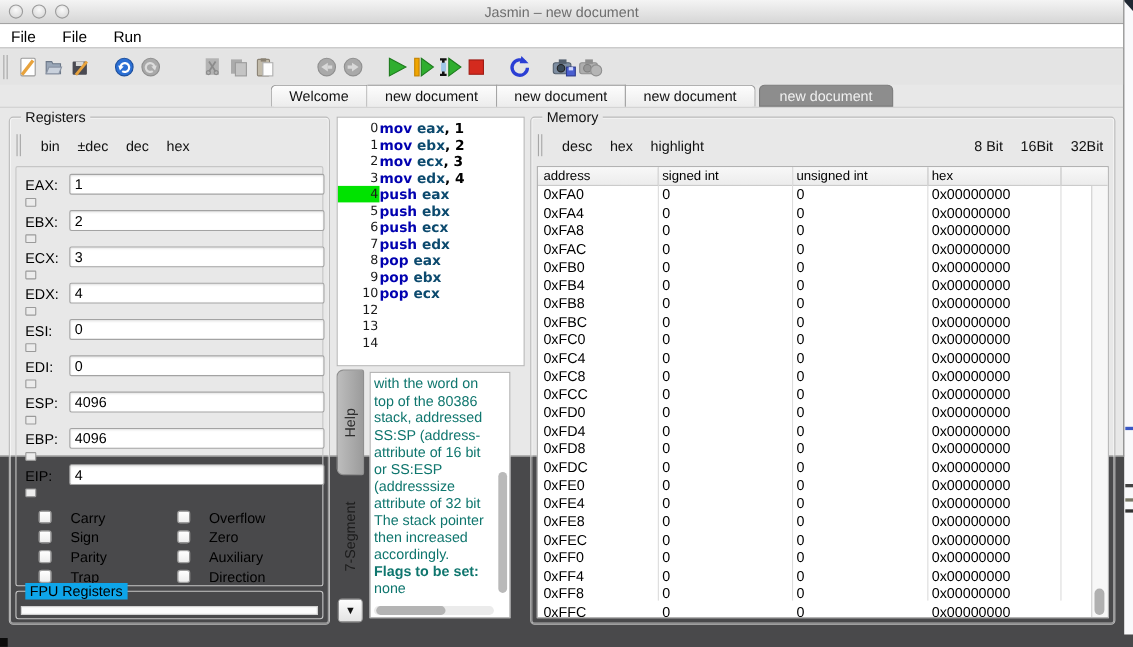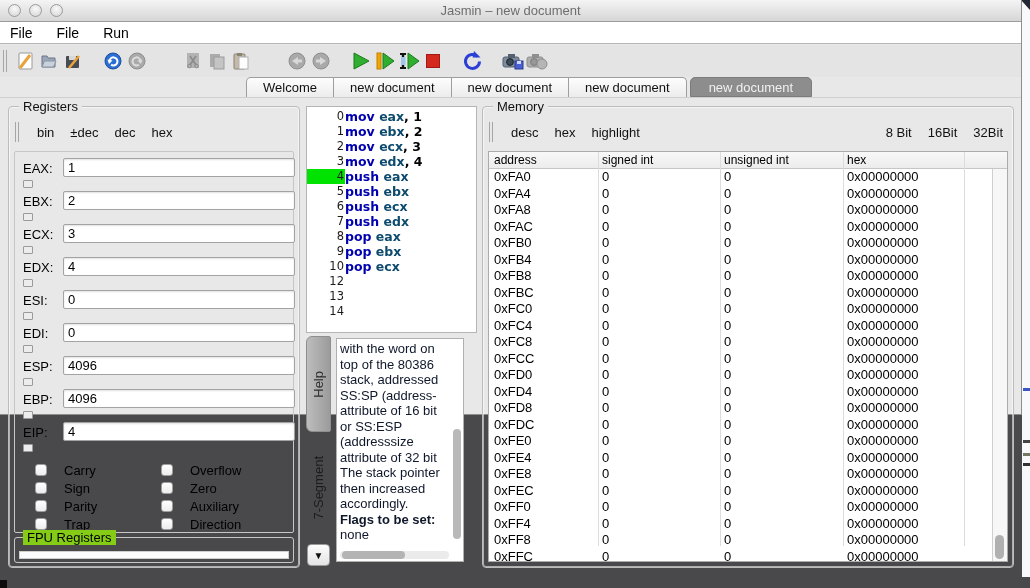--- a/index.html
+++ b/index.html
@@ -66,21 +66,21 @@
       font-size:13px; padding:0 4px; color:#000; box-shadow:inset 0 1px 2px rgba(0,0,0,.12); }
   .expander { position:absolute; left:2px; top:22px; width:10px; height:8px;
       border:1px solid #9a9a9a; background:#ececec; border-radius:1px; }
   .flags-grid { display:grid; grid-template-columns:1fr 1fr; margin:8px 0 0 14px; row-gap:4px; }
   .flag { display:flex; align-items:center; gap:17px; height:14px; }
   .checkbox { width:12px; height:12px; border:1px solid #9e9e9e; border-radius:3px;
       background:linear-gradient(#ffffff,#ededed); }
   .flag-label { font-size:13px; color:#000; }
   .fpu-group { position:absolute; left:5px; right:5px; bottom:4px; height:26px;
       border:1px solid #c6c6c6; border-radius:3px; }
-  .fpu-label { position:absolute; top:-8px; left:8px; background:#84cc16; font-size:13px; padding:0 4px; }
+  .fpu-label { position:absolute; top:-8px; left:8px; background:#0ea5e9; font-size:13px; padding:0 4px; }
   .fpu-bar { position:absolute; left:4px; right:4px; bottom:3px; height:8px; background:#fcfcfc;
       border:1px solid #cfcfcf; }
 
   
   .code-area { position:absolute; left:306px; top:106px; width:171px; height:227px;
       background:#ffffff; border:1px solid #b5b5b5; overflow:hidden; padding-top:2px; }
   .code-line { height:15px; display:flex; white-space:pre; }
   .gutter { width:38px; flex:0 0 38px; text-align:right; padding-right:1px;
       font-size:11.5px; color:#1a1a1a; line-height:15px; font-family:"DejaVu Sans",sans-serif; }
   .gutter.current { background:#00e300; }
@@ -94,21 +94,21 @@
       border-radius:6px 2px 2px 6px; display:flex; align-items:center; justify-content:center; color:#2e2e2e; }
   .side-tab-seg { position:absolute; left:306px; top:438px; width:25px; height:100px;
       display:flex; align-items:center; justify-content:center; color:#1c1c1c; }
   .down-btn { position:absolute; left:307px; top:544px; width:23px; height:22px;
       background:linear-gradient(#fdfdfd,#e3e3e3); border:1px solid #9a9a9a; border-radius:4px;
       display:flex; align-items:center; justify-content:center; font-size:10px; color:#111; }
 
   .help-area { position:absolute; left:336px; top:338px; width:128px; height:224px;
       background:#fff; border:1px solid #b0b0b0; overflow:hidden; }
   .help-content { position:absolute; left:3px; top:2px; right:13px; bottom:12px; overflow:hidden; }
-  .help-line { font-size:13px; line-height:15.5px; white-space:pre; color:#0f172a; }
+  .help-line { font-size:13px; line-height:15.5px; white-space:pre; color:#0f766e; }
   .help-line.bold { font-weight:bold; }
   .help-vthumb { position:absolute; right:2px; top:90px; width:8px; height:110px;
       background:#b9b9b9; border-radius:4px; }
   .help-hscroll { position:absolute; left:3px; right:14px; bottom:2px; height:8px;
       background:#ebebeb; border-radius:4px; }
   .help-hthumb { position:absolute; left:2px; top:0; width:58%; height:8px; background:#b4b4b4; border-radius:4px; }
 
   
   #memory-panel { left:482px; top:106px; width:532px; height:462px; }
   .mem-table { position:absolute; top:44px; left:5px; right:5px; bottom:5px;

